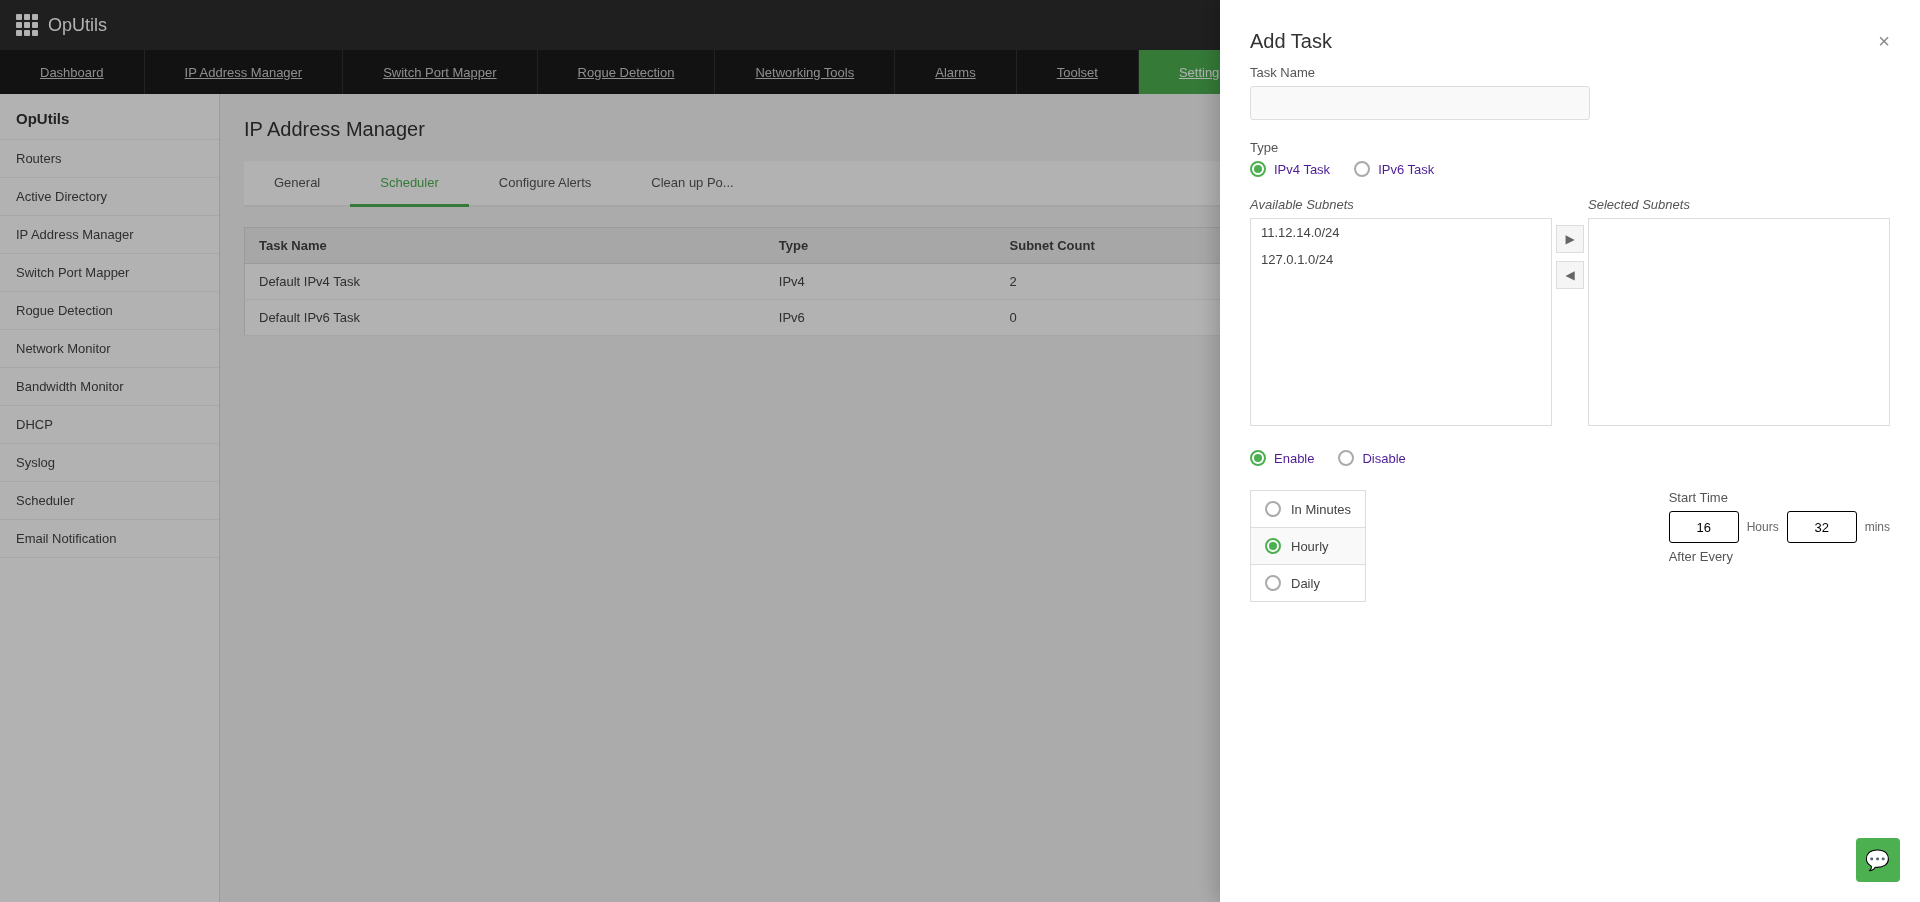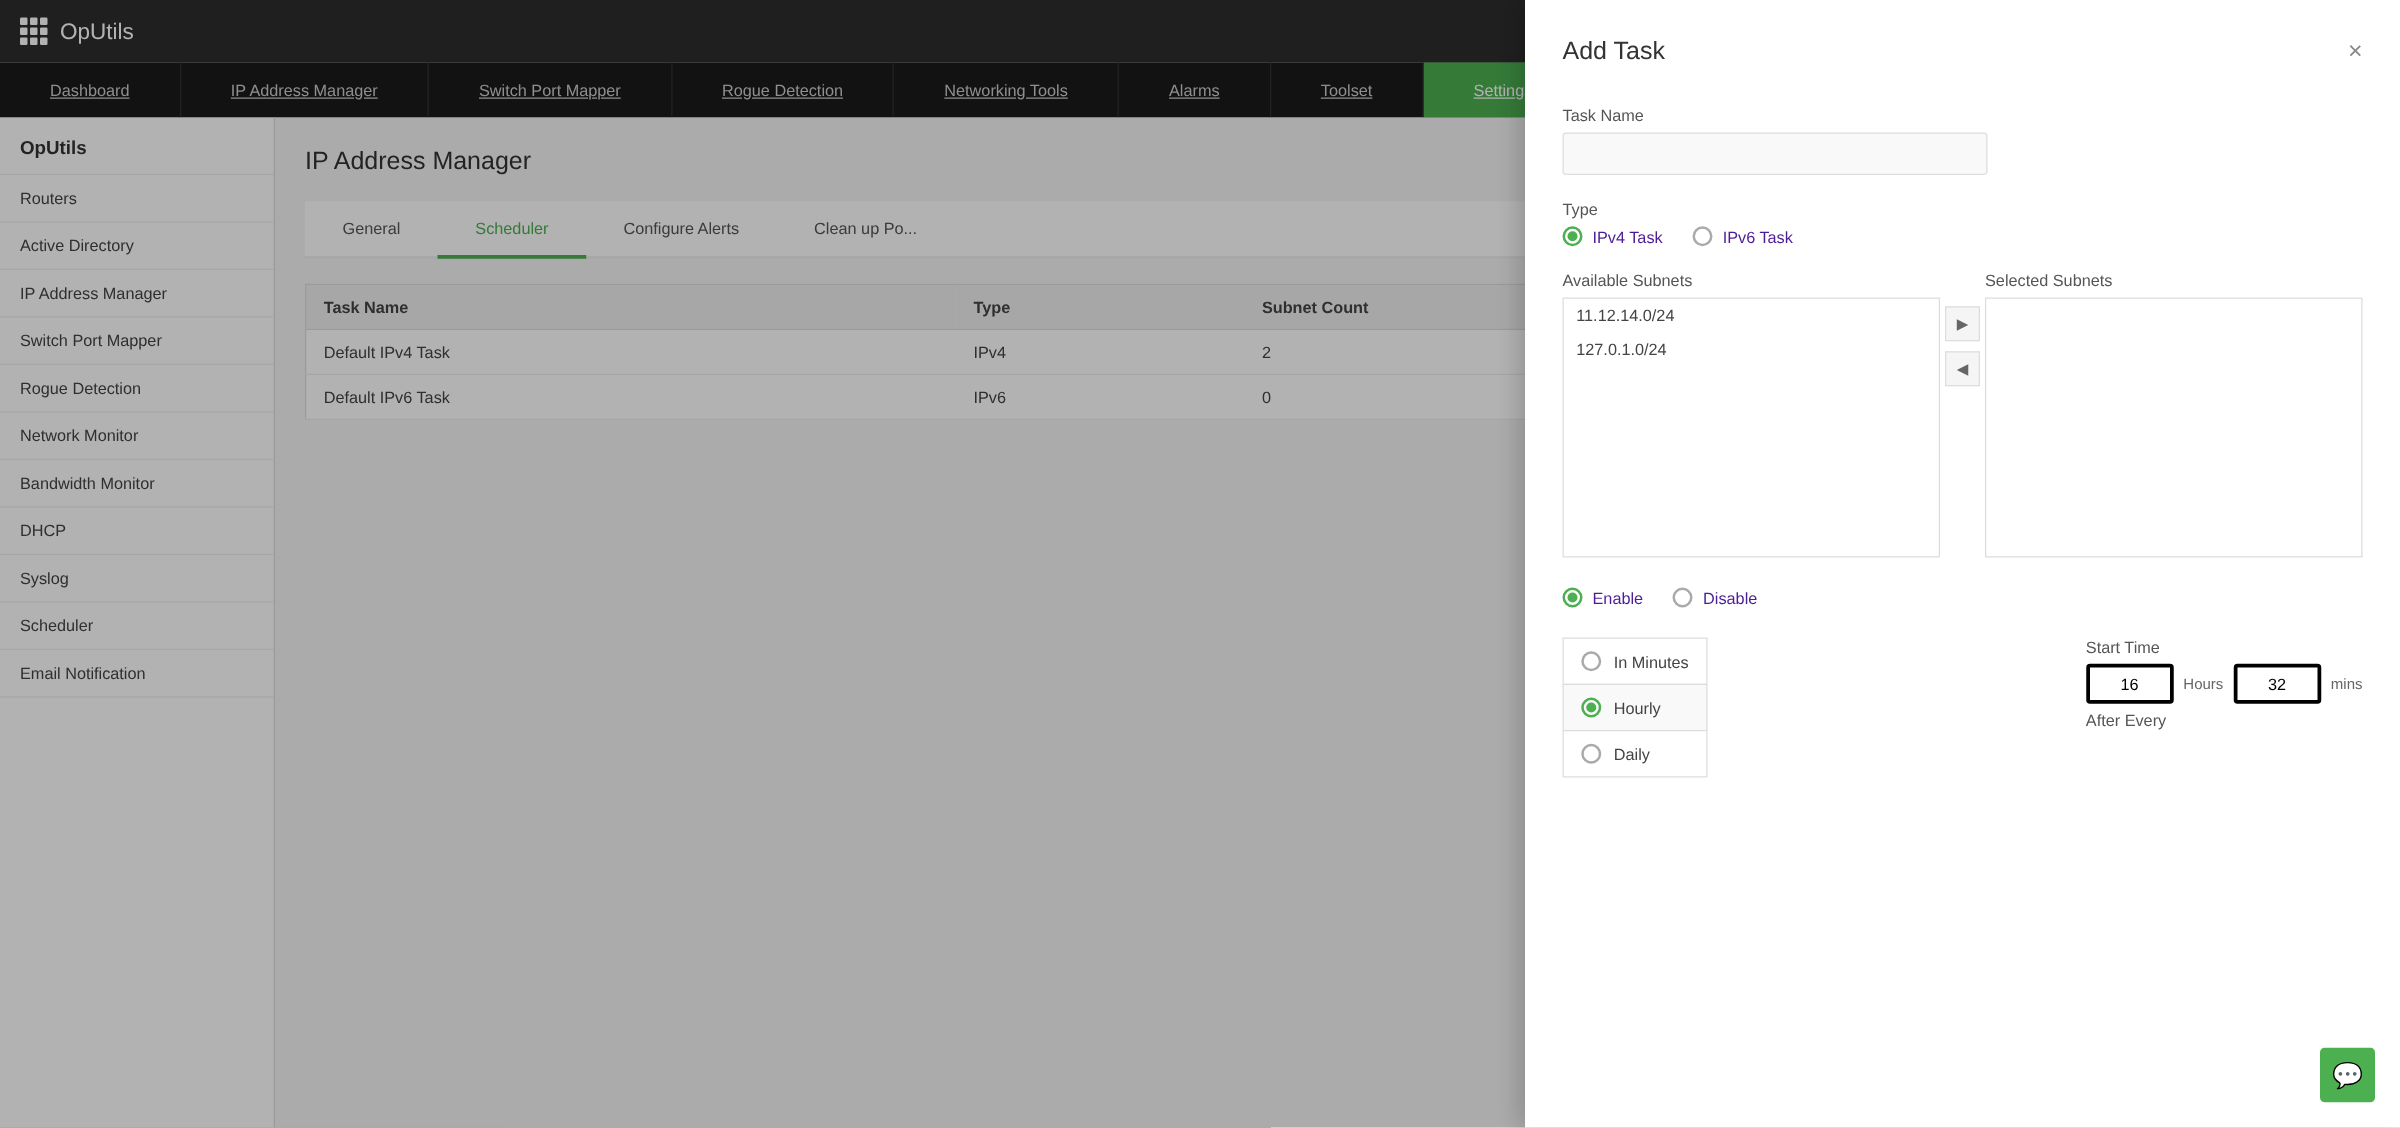--- a/index.html
+++ b/index.html
@@ -174,21 +174,21 @@
       background: #fff;
       z-index: 200;
       overflow-y: auto;
       box-shadow: -4px 0 20px rgba(0,0,0,0.2);
       padding: 30px;
     }
     .modal-header {
       display: flex;
       justify-content: space-between;
       align-items: center;
-      margin-bottom: 32px;
+      margin-bottom: 12px;
     }
     .modal-title {
       font-size: 20px;
       font-weight: 500;
       color: #333;
     }
     .modal-close {
       cursor: pointer;
       font-size: 20px;
       color: #888;
@@ -253,20 +253,21 @@
       margin-bottom: 24px;
       align-items: flex-start;
     }
     .subnet-box {
       flex: 1;
     }
     .subnet-box-label {
       font-size: 13px;
       color: #555;
       margin-bottom: 6px;
+      font-style: italic;
     }
     .subnet-list {
       border: 1px solid #ddd;
       height: 208px;
       background: #fff;
       overflow-y: auto;
       font-size: 13px;
     }
     .subnet-item {
       padding: 6px 10px;
@@ -332,21 +333,21 @@
       color: #555;
     }
     .time-inputs {
       display: flex;
       align-items: center;
       gap: 8px;
     }
     .time-input {
       width: 70px;
       height: 32px;
-      border: 3px solid #000000;
+      border: 1px solid #000000;
       border-radius: 3px;
       padding: 0 8px;
       font-size: 13px;
       text-align: center;
     }
     .time-unit {
       font-size: 12px;
       color: #666;
     }
 

